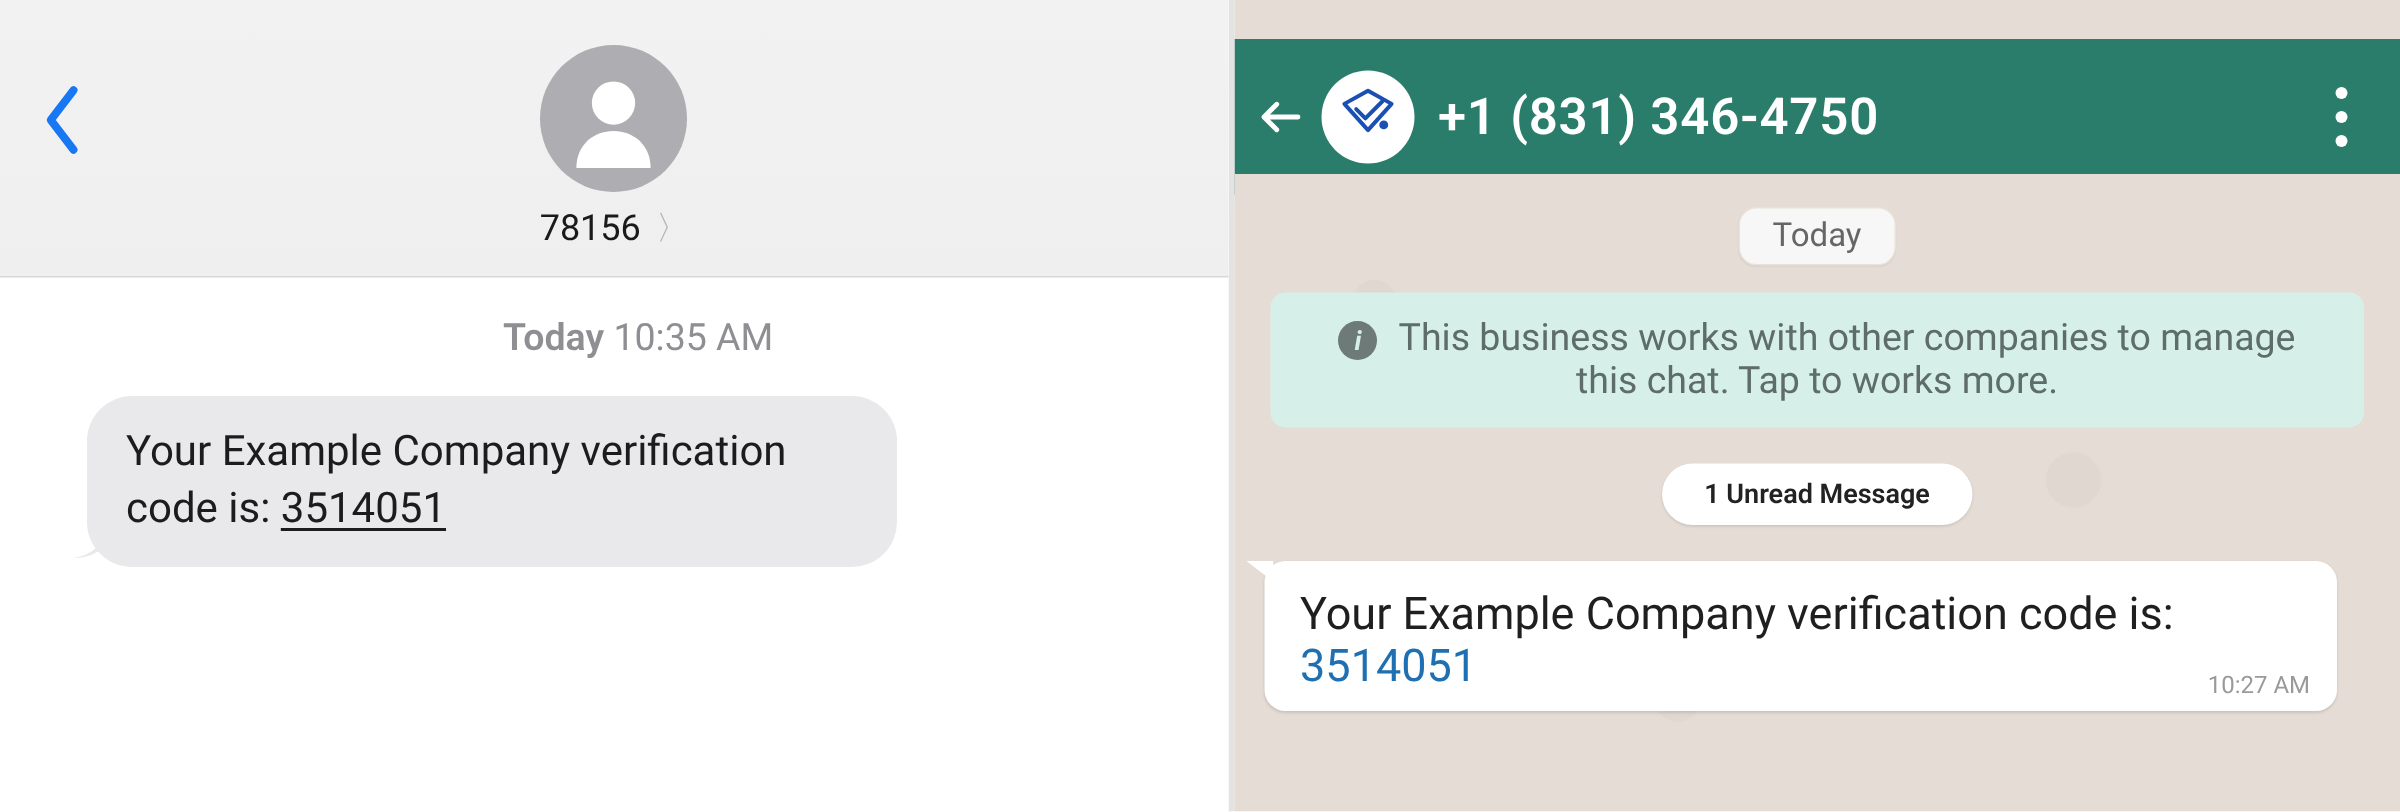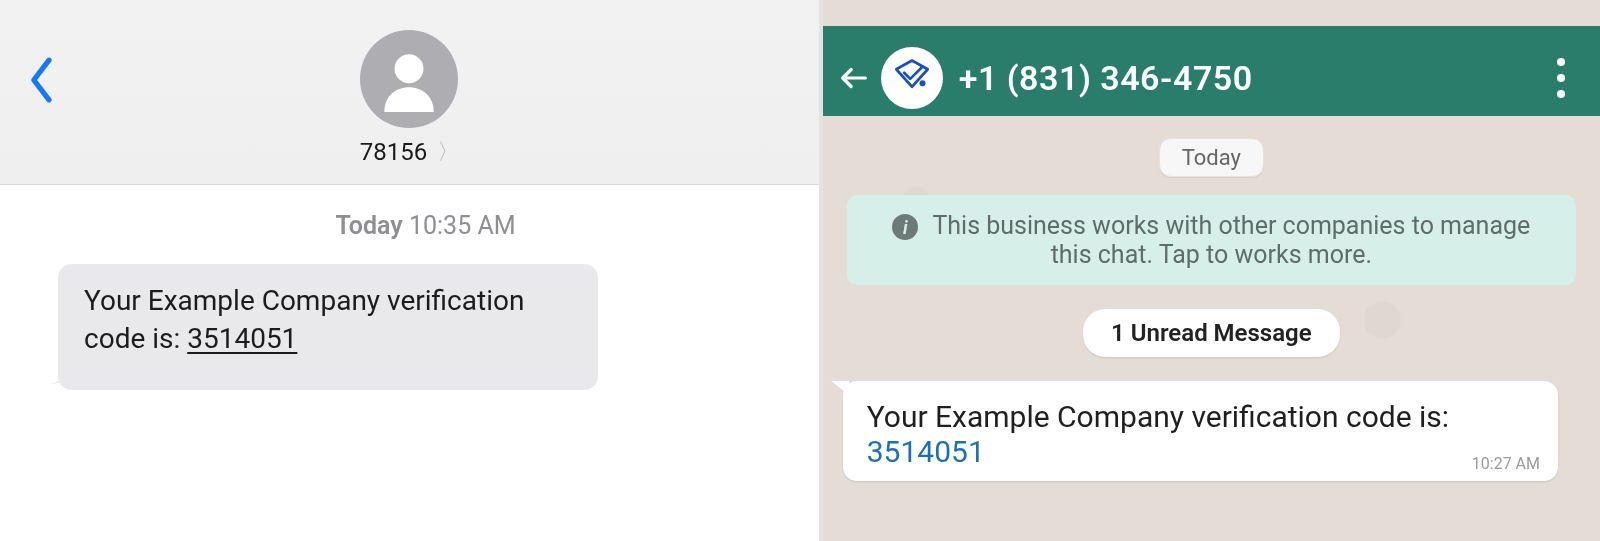--- a/index.html
+++ b/index.html
@@ -49,22 +49,22 @@
   .ios-timestamp {
     text-align:center; color:#8e8e93; font-size:25px; margin:8px 0 24px 0;
   }
   .ios-timestamp .strong { font-weight:600; }
 
   .ios-bubble-row { display:flex; align-items:flex-end; }
   .ios-bubble {
     position:relative;
     max-width:540px;
     background:#e9e9eb;
-    border-radius:14px;
-    padding:18px 26px 32px 26px;
+    border-radius:30px;
+    padding:18px 26px 20px 26px;
     font-size:28px;
     color:#1c1c1e;
     line-height:1.35;
   }
   .ios-bubble .code { text-decoration:underline; text-decoration-thickness:2px; text-underline-offset:4px; }
   .ios-tail {
     position:absolute; left:-9px; bottom:6px;
     width:22px; height:22px;
   }
   .ios-tail svg { width:22px; height:22px; display:block; }
@@ -127,21 +127,21 @@
     background:#6d7a77; color:#D6F0E9;
     display:inline-flex; align-items:center; justify-content:center;
     font-weight:700; font-style:italic; font-size:18px; margin-top:3px;
   }
 
   .wa-unread-pill {
     display:block; width:max-content;
     margin:0 auto 24px auto;
     background:#fff; border-radius:22px;
     padding:10px 28px;
-    font-size:24px; font-weight:600; color:#222;
+    font-size:18px; font-weight:600; color:#222;
     box-shadow:0 1px 2px rgba(0,0,0,.12);
   }
 
   .wa-bubble-wrap { position:relative; padding-right:22px; }
   .wa-bubble {
     position:relative;
     background:#fff; border-radius:14px;
     padding:18px 24px 12px 24px;
     width:100%; max-width:780px;
     box-shadow:0 1px 2px rgba(0,0,0,.12);

